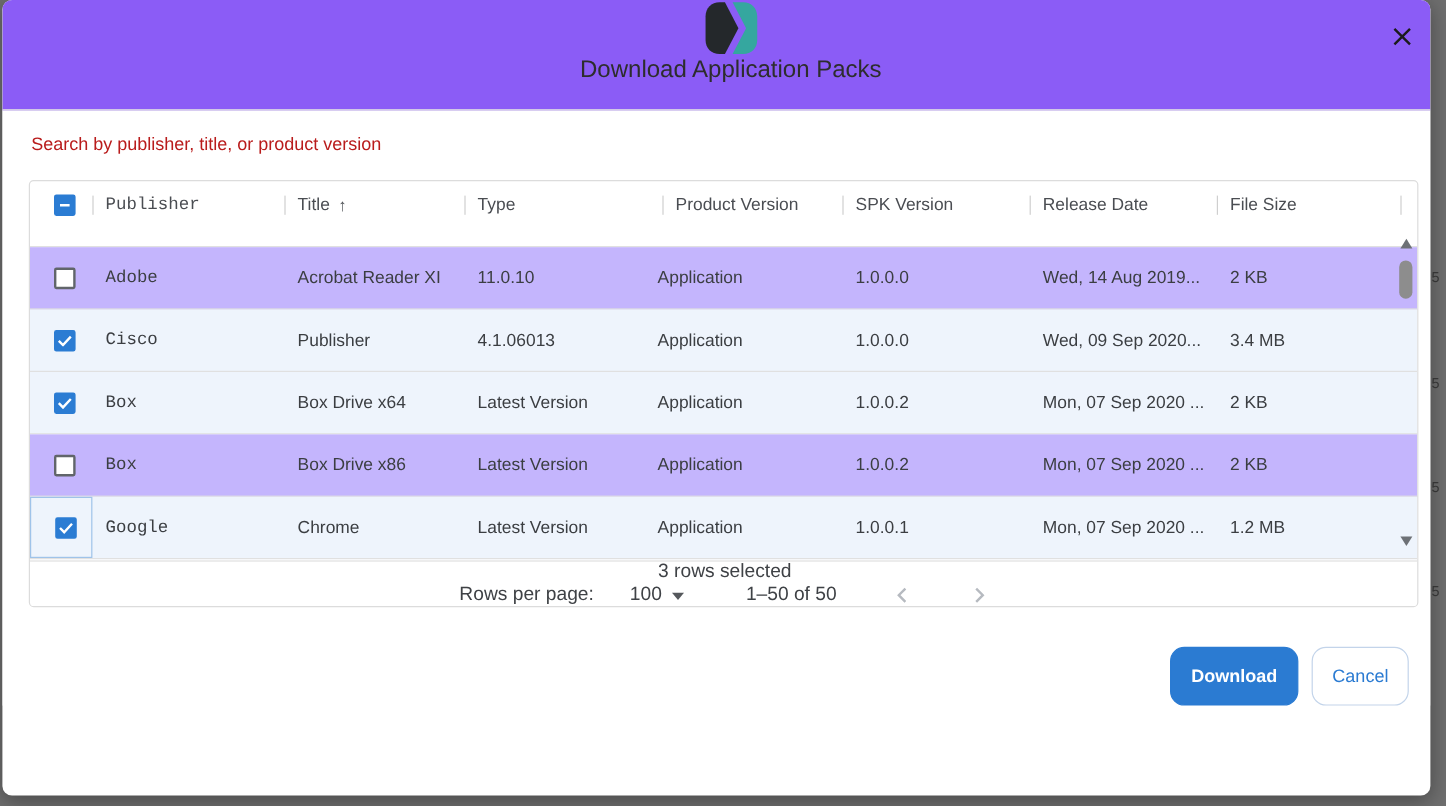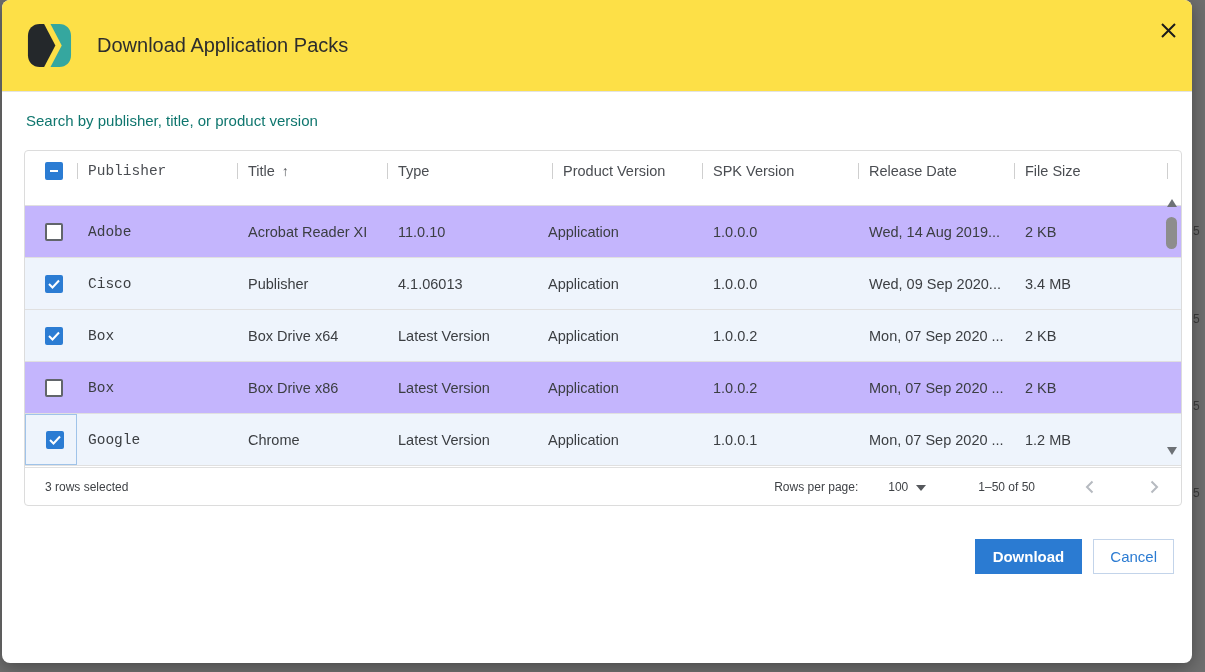--- a/index.html
+++ b/index.html
@@ -12,33 +12,33 @@
   .bg-digit { position:absolute; left:1193px; color:#3c3c3c; font-size:12px; }
 
   .modal {
     position:absolute; left:2px; top:0; width:1190px; height:663px;
     background:#ffffff; border-radius:8px; overflow:hidden;
     box-shadow:0 4px 18px rgba(0,0,0,.35);
   }
 
   
   .modal-header {
-    height:92px; background:#fde047; border-bottom:1px solid #e3e3e3;
-    display:flex; align-items:center; position:relative;
+    height:92px; background:#8b5cf6; border-bottom:1px solid #e3e3e3;
+    display:flex; align-items:center; position:relative;flex-direction:column;
   }
   .logo { width:47px; height:47px; margin-left:24px; flex:0 0 auto; }
   .modal-title { margin-left:24px; font-size:20px; color:#2d2d2d; }
   .close-btn {
     position:absolute; top:18px; right:12px; width:24px; height:24px;
     background:none; border:none; cursor:pointer; display:flex; align-items:center; justify-content:center;
   }
 
   
   .modal-body { padding:20px 10px 0 22px; background:#fff; }
-  .subtitle { font-size:15px; color:#0f766e; padding-left:2px; }
+  .subtitle { font-size:15px; color:#b91c1c; padding-left:2px; }
 
   .panel {
     margin-top:21px; border:1px solid #dcdcdc; border-radius:4px;
     width:1158px; background:#fff; position:relative;
   }
 
   
   .toolbar { height:68px; display:flex; align-items:center; justify-content:space-between; padding:0 19px 0 20px; }
   .export-btn { display:flex; align-items:center; gap:9px; background:none; border:none; cursor:pointer; color:#2879d0; font-size:15px; font-family:inherit; }
   .search-box {
@@ -76,32 +76,32 @@
   .thead .cb { margin-left:20px; }
 
   
   .vscroll { position:absolute; top:2px; right:3px; width:12px; height:270px; }
   .scroll-arrow { position:absolute; left:1px; width:0; height:0; border-left:5px solid transparent; border-right:5px solid transparent; }
   .scroll-arrow.up { top:6px; border-bottom:8px solid #6d7176; }
   .scroll-arrow.down { bottom:8px; border-top:8px solid #6d7176; }
   .scroll-thumb { position:absolute; left:0; top:24px; width:11px; height:32px; background:#8d8d8d; border-radius:6px; cursor:grab; }
 
   
-  .pfooter { height:38px; border-top:1px solid #e0e0e0; display:flex; align-items:center; justify-content:space-between; padding:0 18px 0 20px; font-size:12px; color:#3f4246; }
+  .pfooter { height:38px; border-top:1px solid #e0e0e0; display:flex; align-items:center; justify-content:space-between; padding:0 18px 0 20px; font-size:16px; color:#3f4246;flex-direction:column; }
   .pfooter-right { display:flex; align-items:center;gap:16px; }
   .rpp-label { margin-right:14px; }
   .rpp-select { display:flex; align-items:center; gap:8px; cursor:pointer; }
   .caret-down { width:0; height:0; border-left:5px solid transparent; border-right:5px solid transparent; border-top:6px solid #55585c; margin-top:2px; }
   .range-text { margin-left:36px; }
   .pager-btn { background:none; border:none; cursor:default; padding:0; margin-left:30px; display:flex; align-items:center; }
   .pager-btn svg { display:block; }
 
   
   .actions { display:flex; justify-content:flex-end; gap:11px; padding:33px 8px 0 0; }
-  .btn { height:35px; border-radius:0; font-size:15px; font-family:inherit; cursor:pointer; }
+  .btn { height:49px; border-radius:12px; font-size:15px; font-family:inherit; cursor:pointer; }
   .btn-primary { background:#2b7bd2; color:#fff; border:1px solid #2b7bd2; padding:0 17px; font-weight:700; }
   .btn-secondary { background:#fff; color:#2b7bd2; border:1px solid #c3d4ea; padding:0 16px; }
 </style>
 </head>
 <body>
 
 <div class="screen">
 
   <span class="bg-digit" style="top:224px">5</span>
   <span class="bg-digit" style="top:312px">5</span>

